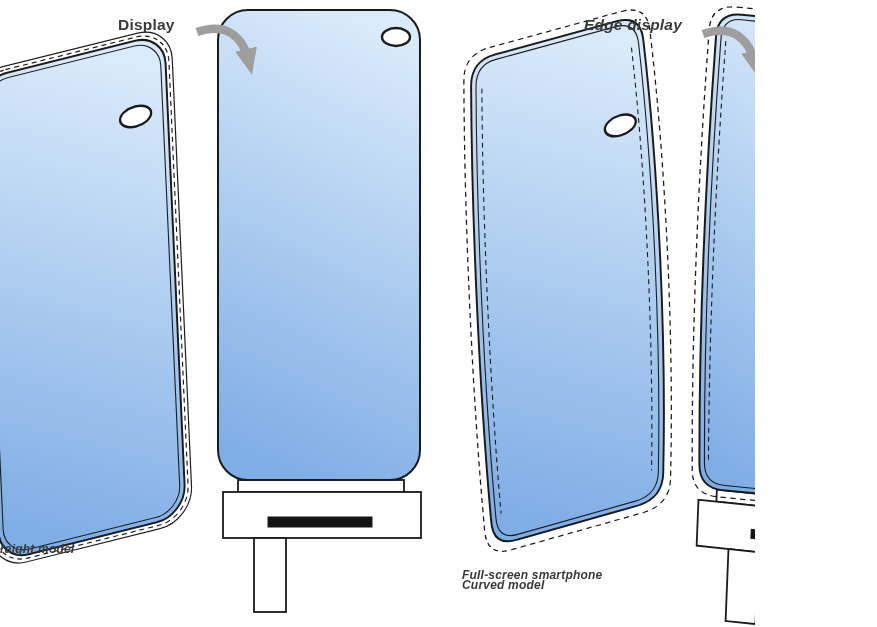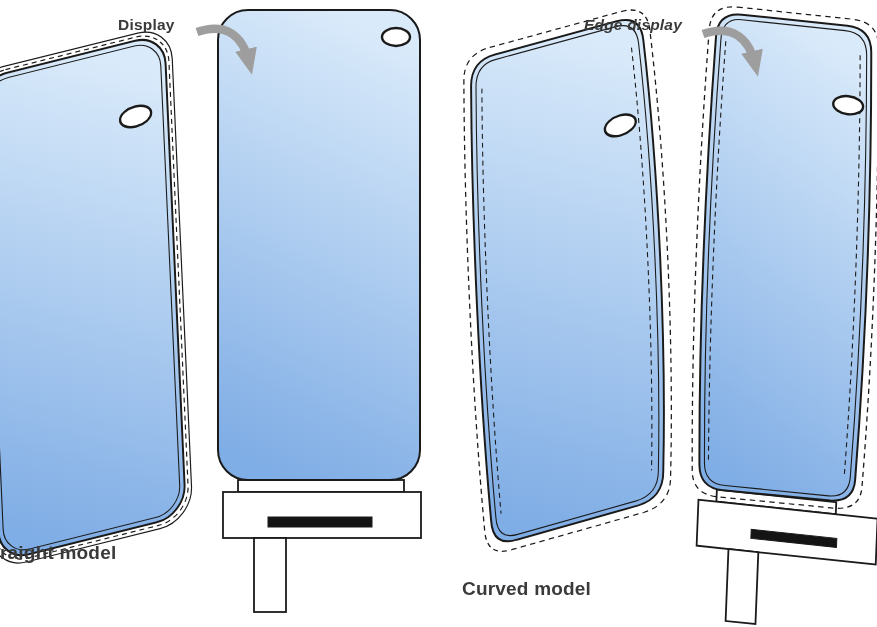--- a/index.html
+++ b/index.html
@@ -1,25 +1,25 @@
 <!DOCTYPE html>
 <html><head>
 <meta charset="utf-8">
 <style>
   html,body { margin:0; padding:0; background:#ffffff; }
   .stage {
-    position:relative; width:877px; height:627px; background:#ffffff;
+    position:relative; width:755px; height:627px; background:#ffffff;
     overflow:hidden; font-family:"Liberation Sans", sans-serif;
   }
   .stage svg { position:absolute; left:0; top:0; }
   .label {
     position:absolute; font-weight:bold; font-size:15.5px; color:#3a3a3a;
     letter-spacing:0.2px; white-space:nowrap;
   }
-  .caption { font-size:19px; }
+  .caption { font-size:12px;font-style:italic; }
 </style>
 </head>
 <body>
 
 <div class="stage">
 
   <svg width="877" height="627" viewBox="0 0 877 627">
     <defs>
       <linearGradient id="screenGrad" x1="0.55" y1="0" x2="0.35" y2="1">
         <stop offset="0" stop-color="#d9eafa"></stop>
@@ -72,14 +72,15 @@
     <path d="M 197 32 C 226 22 243 36 249 62" fill="none" stroke="#9e9e9e" stroke-width="8.5" marker-end="url(#ah)"></path>
     <path d="M 703 34 C 732 24 749 38 755 64" fill="none" stroke="#9e9e9e" stroke-width="8.5" marker-end="url(#ah)"></path>
   </svg>
 
   <div class="label" style="left:118px; top:16px;">Display</div>
   <div class="label" style="left:584px; top:16px;font-style:italic;">Edge display</div>
 
   <div class="label caption" style="left:0px; top:542px;">raight model</div>
 
   <div class="label caption" style="left:462px; top:540px;margin-top:38px;">Curved model</div>
+  <div class="label caption" style="left:462px; top:568px;">Full-screen smartphone</div>
 
 </div>
 
 </body></html>

